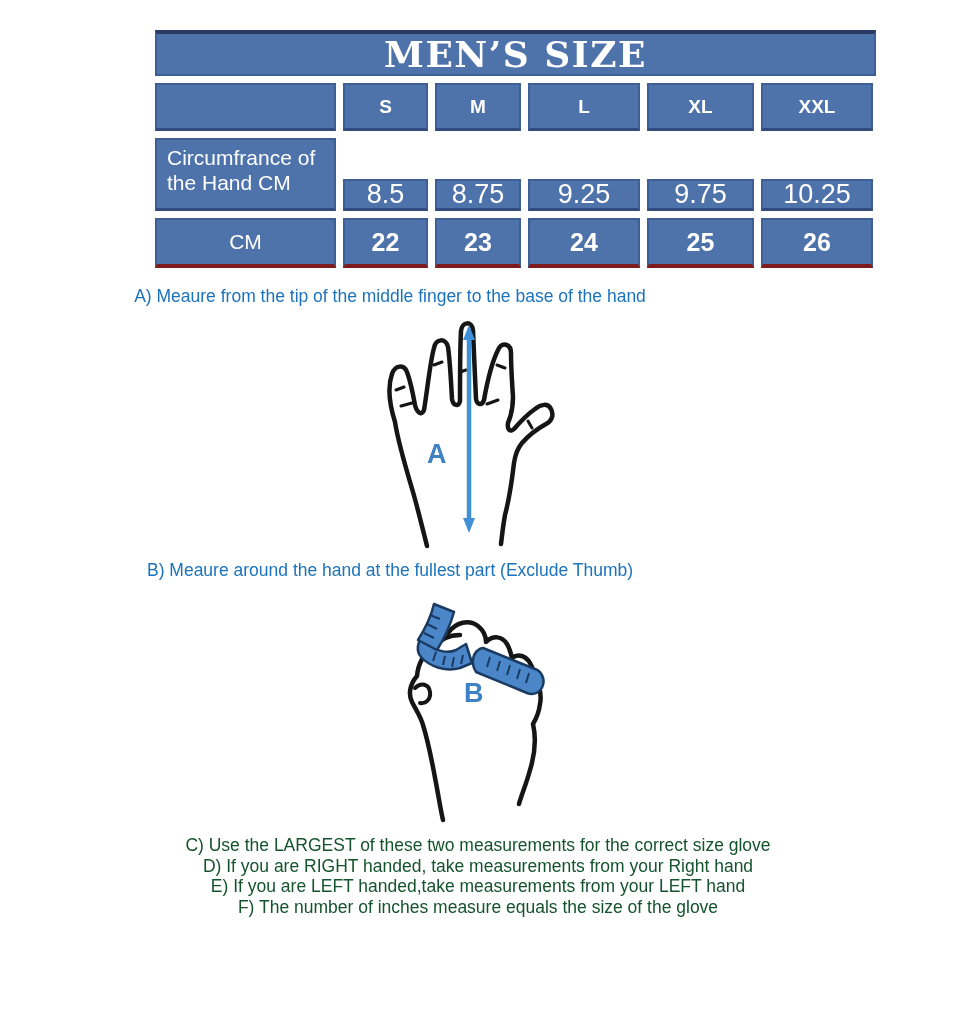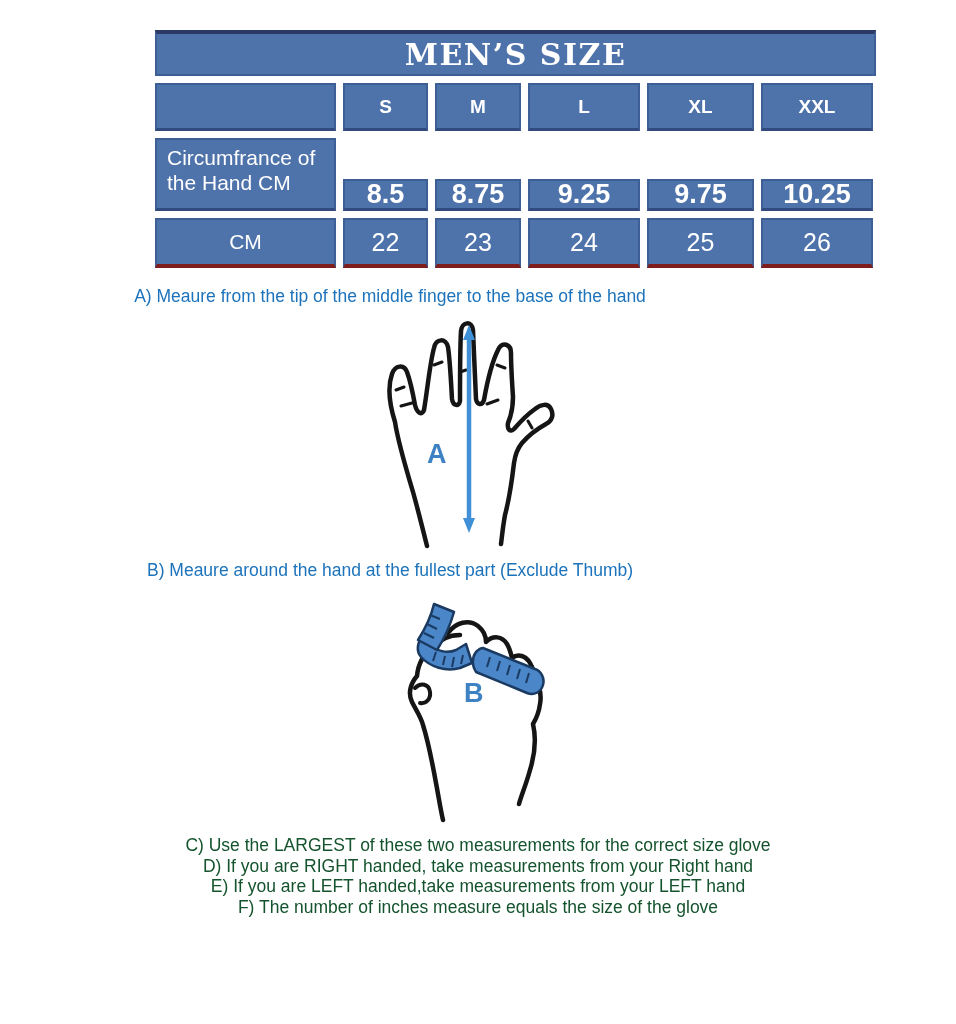--- a/index.html
+++ b/index.html
@@ -10,40 +10,40 @@
     overflow:hidden;
   }
 
   
   .size-table { position:absolute; left:155px; top:30px; width:721px; }
   .title-bar {
     height:46px; background:#4e72aa; color:#ffffff;
     border:2px solid #3e5e96; border-top:4px solid #2b3a64;
     display:flex; align-items:center; justify-content:center;
     font-family:"DejaVu Serif", serif; font-weight:bold;
-    font-size:30px; letter-spacing:1.5px;
+    font-size:36px; letter-spacing:1.5px;
   }
   .size-grid {
     margin-top:7px; display:grid;
     grid-template-columns:181px 85px 86px 112px 107px 112px;
     grid-template-rows:48px 73px 50px;
     gap:7px;
   }
   .cell {
     background:#4e72aa; color:#ffffff;
     border:2px solid #3e5e96; border-bottom:3px solid #324b7e;
     display:flex; align-items:center; justify-content:center;
     text-align:center;
   }
   .cell.dark-bottom { border-bottom:4px solid #7f1d1d;text-align:center; }
   .size-head { font-weight:bold; font-size:19px; }
   .row-label { font-size:21px; justify-content:flex-start; text-align:left; padding:0 4px 8px 10px; line-height:1.2; }
   .row-label-center { font-size:21px; }
-  .val-lg { font-weight:bold; font-size:27px;margin-top:41px; }
-  .val-md { font-weight:normal; font-size:25px; }
+  .val-lg { font-weight:normal; font-size:27px;margin-top:41px; }
+  .val-md { font-weight:bold; font-size:25px; }
 
   
   .instr {
     position:absolute; left:0; width:780px; text-align:center;
     color:#1c73bb; font-size:17.5px;
   }
   .instr-a { top:286px; }
   .instr-b { top:560px; }
   .notes { position:absolute; top:835px; left:0; width:956px; text-align:center;
            color:#14532d; font-size:17.5px; line-height:20.5px; }

